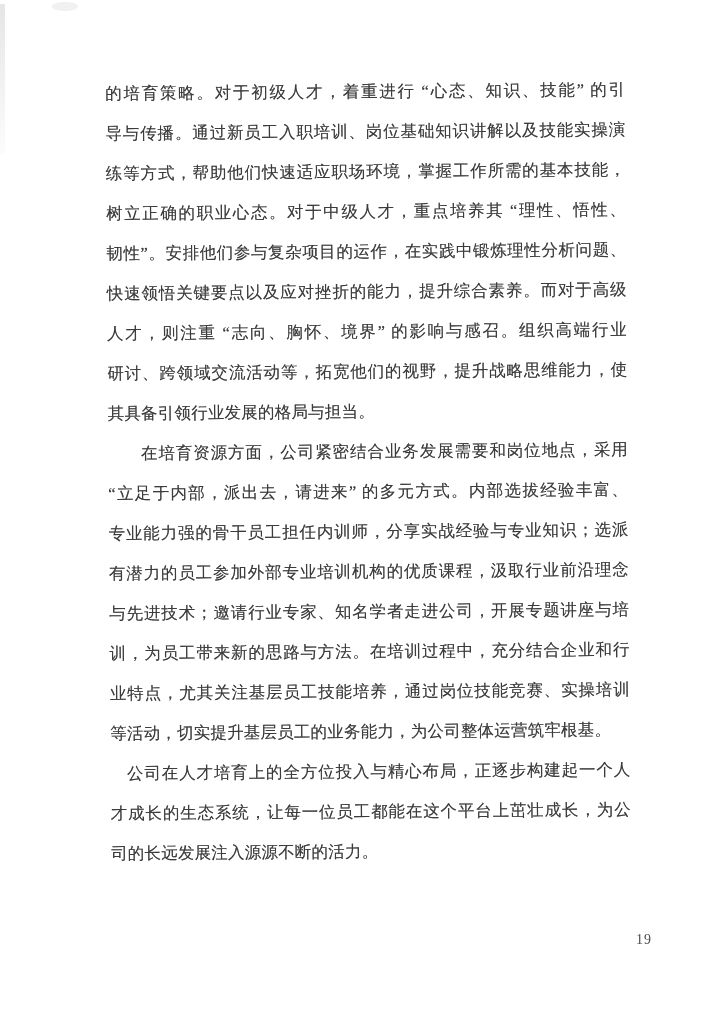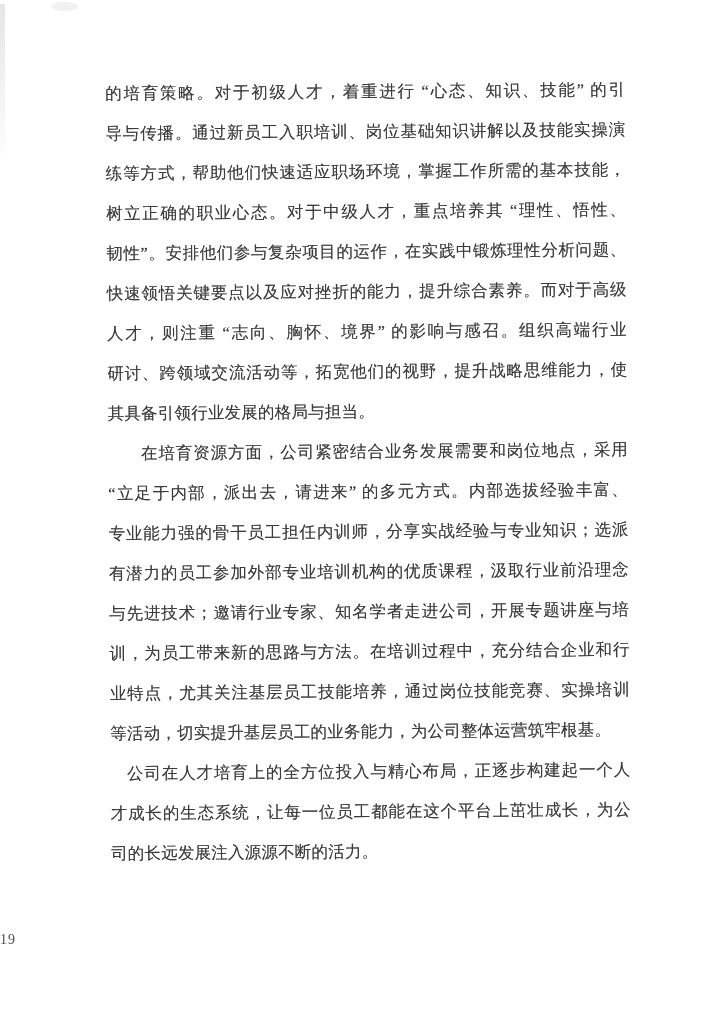--- a/index.html
+++ b/index.html
@@ -49,21 +49,21 @@
     text-shadow: 0 0 0.4px rgba(60,60,60,0.55);
   }
   .line.fill { text-align-last: justify; }
   .line.lastline { text-align-last: left; }
   .line.indent-1 { text-indent: 1em; }
   .line.indent-2 { text-indent: 2em; }
   .page-number {
     position: absolute;
     left: 0; top: 932px;
     width: 652px;
-    text-align: left;
+    text-align: right;
     font-size: 14px;
     color: #4b4b4b;
     letter-spacing: 1px;
   }
 </style>
 </head>
 <body>
 
 <div class="scan-edge-left"></div>
 <div class="scan-smudge-top"></div>

